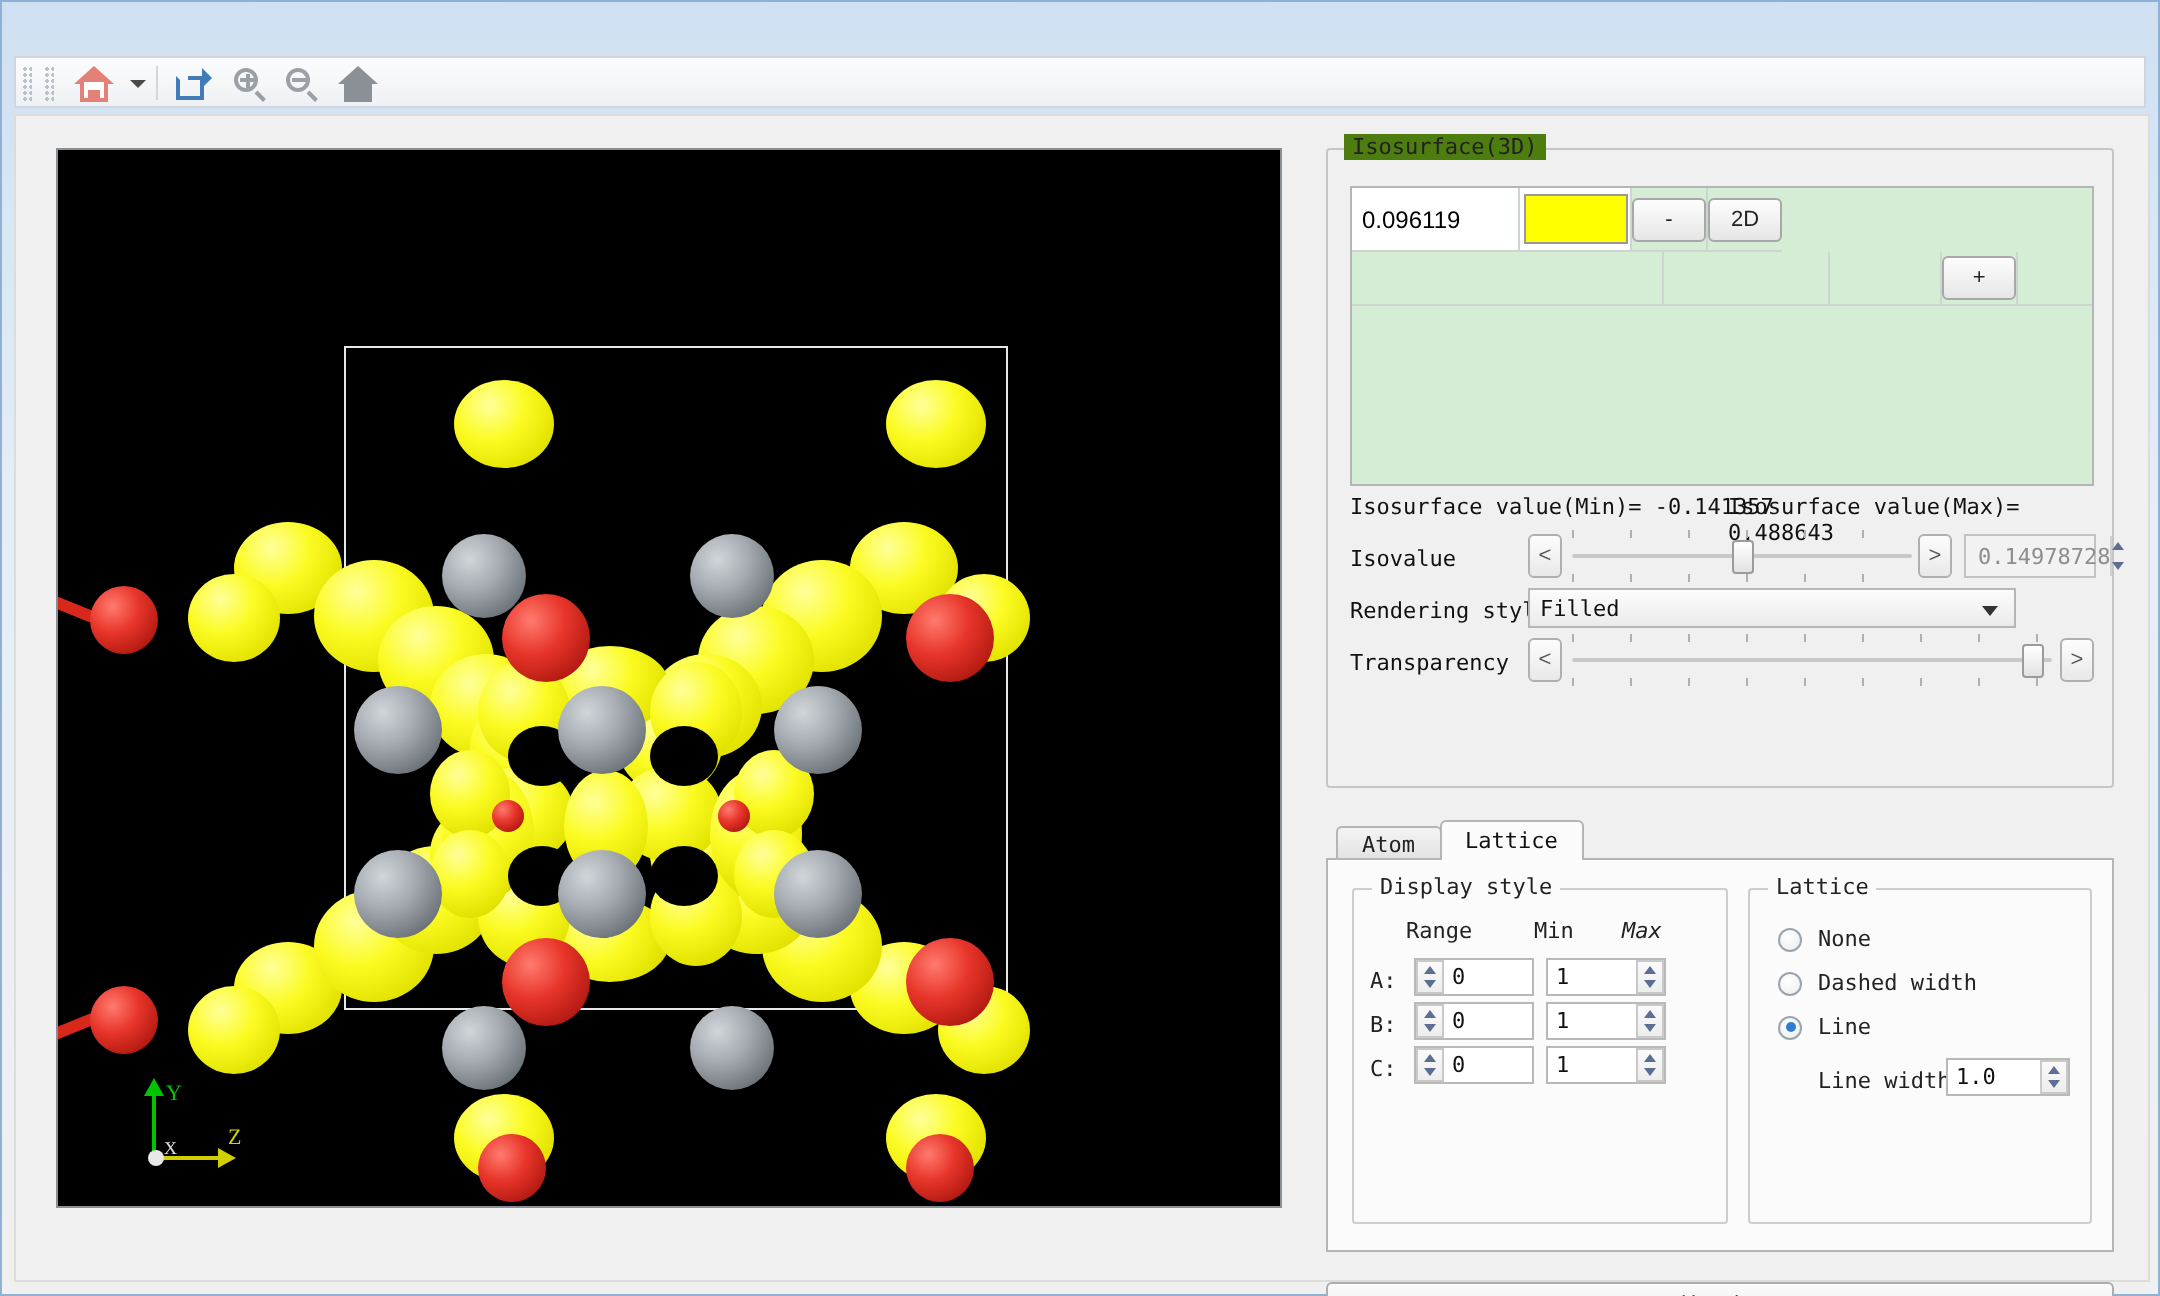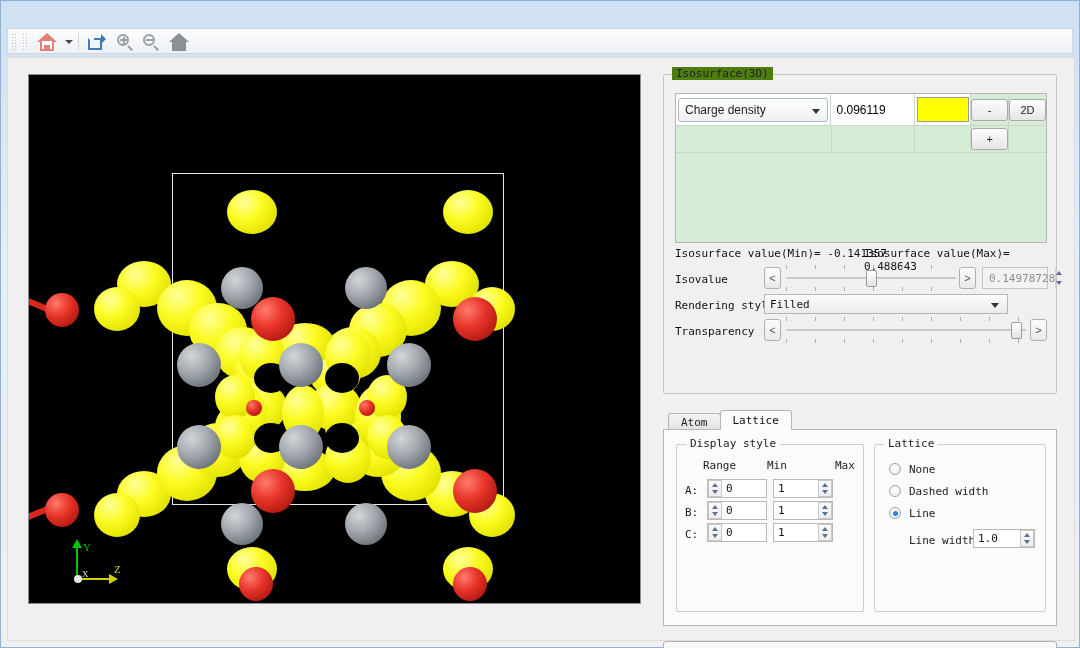--- a/index.html
+++ b/index.html
@@ -263,21 +263,21 @@
   .field {
     position:absolute; height:19px; border:1px solid #b9b9b9; background:#fff;
     display:flex; align-items:center;
   }
   .field .fv { flex:1; font-size:11px; color:#111; padding:0 4px;
                font-family:"DejaVu Sans Mono", monospace; }
   .spin-btns { width:14px; height:17px; display:flex; flex-direction:column;
                border:1px solid #c9c9c9; background:linear-gradient(to bottom,#fafafa,#ededed); }
   .spin-btns .sb { flex:1; display:flex; align-items:center; justify-content:center; }
 
-  .radio-row { position:absolute; display:flex; }
+  .radio-row { position:absolute; display:flex; align-items:center; }
   .radio {
     width:12px; height:12px; border-radius:50%;
     border:1px solid #9aa4ae; background: radial-gradient(circle at 40% 35%, #ffffff, #e8ecef);
     margin-right:8px; position:relative;
   }
   .radio.checked::after {
     content:""; position:absolute; left:2.5px; top:2.5px; width:5px; height:5px;
     border-radius:50%; background:#2d7dd2;
   }
   .radio-lbl { font-size:11px; font-family:"DejaVu Sans Mono", monospace; color:#222; }
@@ -445,26 +445,20 @@
         <div class="gz-lbl" style="left:20px;top:32px;color:#e0e0e0;font-size:9px;">X</div>
       </div>
     </div>
 
     <div class="grp" id="iso-group">
       <div class="legend">Isosurface(3D)</div>
 
       <div class="tbl">
 
         <div class="tbl-row">
-          <div class="td" style="width:156px;">
-            <div class="combo">
-              <span>Charge density</span>
-              <span class="car"></span>
-            </div>
-          </div>
           <div class="td pad" style="width:84px;">0.096119</div>
           <div class="td" style="width:56px;justify-content:center;">
             <div class="swatch"></div>
           </div>
           <div class="td empty" style="width:38px;">
             <div class="minibtn">-</div>
           </div>
           <div class="td empty" style="width:37px;border-right:none;">
             <div class="minibtn">2D</div>
           </div>
@@ -528,21 +522,21 @@
         <div class="tab active">Lattice</div>
       </div>
 
       <div class="tabbody">
 
         <div class="inner-grp" style="left:12px;top:14px;width:188px;height:168px;">
           <div class="legend">Display style</div>
 
           <div class="hdr-cell" style="left:26px;top:14px;">Range</div>
           <div class="hdr-cell" style="left:90px;top:14px;">Min</div>
-          <div class="hdr-cell" style="left:158px;top:14px;">Max</div>
+          <div class="hdr-cell" style="left:134px;top:14px;font-style:italic;">Max</div>
 
           <div class="rng-lbl" style="left:8px;top:39px;">A:</div>
           <div class="field" style="left:30px;top:34px;width:60px;">
             <div class="spin-btns">
               <div class="sb">
                   <div class="tri-u"></div>
                 </div>
               <div class="sb">
                   <div class="tri-d"></div>
                 </div>

